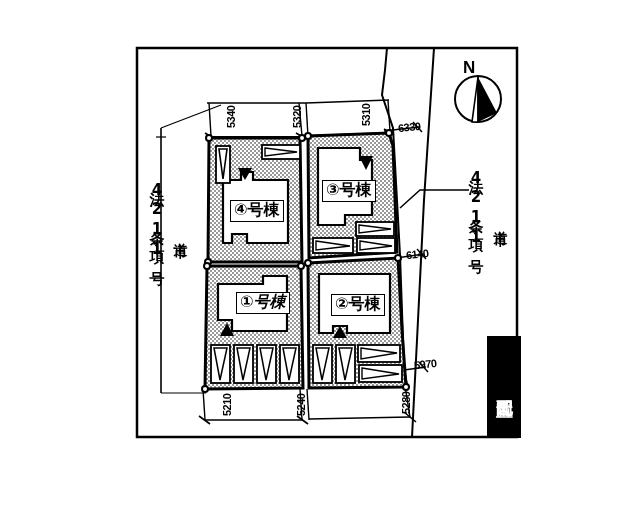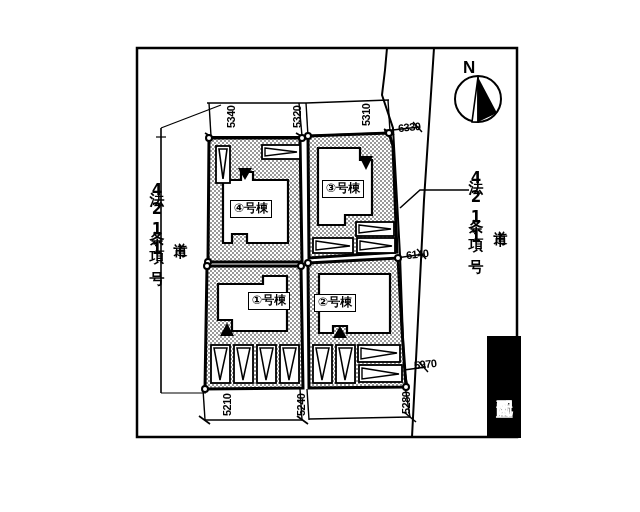--- a/index.html
+++ b/index.html
@@ -56,21 +56,21 @@
     font-family: "DejaVu Sans", sans-serif;
     font-weight: bold;
     color: #000;
     writing-mode: vertical-rl;
     text-orientation: upright;
     white-space: nowrap;
   }
   .lot-label {
     position: absolute;
     font-family: "DejaVu Sans", sans-serif;
-    font-size: 12px;
+    font-size: 16px;
     font-weight: bold;
     color: #000;
     background: #ffffff;
     border: 1.5px solid #000;
     padding: 1px 3px 2px 3px;
     letter-spacing: 0px;
     white-space: nowrap;
     line-height: 1.05;
   }
   .north-letter {
@@ -275,22 +275,22 @@
   <div class="dim" style="left:221px; top:416px;">5210</div>
   <div class="dim" style="left:295px; top:416px;">5240</div>
   <div class="dim" style="left:400px; top:414px;">5280</div>
 
   <div class="dim-h" style="left:398px; top:121px;">6330</div>
   <div class="dim-h" style="left:406px; top:248px;">6140</div>
   <div class="dim-h" style="left:414px; top:358px;">5970</div>
 
   <div class="lot-label" style="left:230px; top:200px;">④号棟</div>
   <div class="lot-label" style="left:322px; top:180px;">③号棟</div>
-  <div class="lot-label" style="left:248px; top:292px;">①号棟</div>
-  <div class="lot-label" style="left:314px; top:294px;">②号棟</div>
+  <div class="lot-label" style="left:236px; top:292px;font-style:italic;">①号棟</div>
+  <div class="lot-label" style="left:331px; top:294px;">②号棟</div>
 
   <div class="jp-v" style="left:147px; top:180px; font-size:15px; letter-spacing:1px;">法42条1項1号</div>
 
   <div class="jp-v" style="left:172px; top:232px; font-size:14px;">市道</div>
 
   <div class="jp-v" style="left:466px; top:168px; font-size:15px; letter-spacing:1px;">法42条1項1号</div>
 
   <div class="jp-v" style="left:492px; top:220px; font-size:14px;">市道</div>
 
   <div class="north-letter" style="left:463px; top:58px;">N</div>

